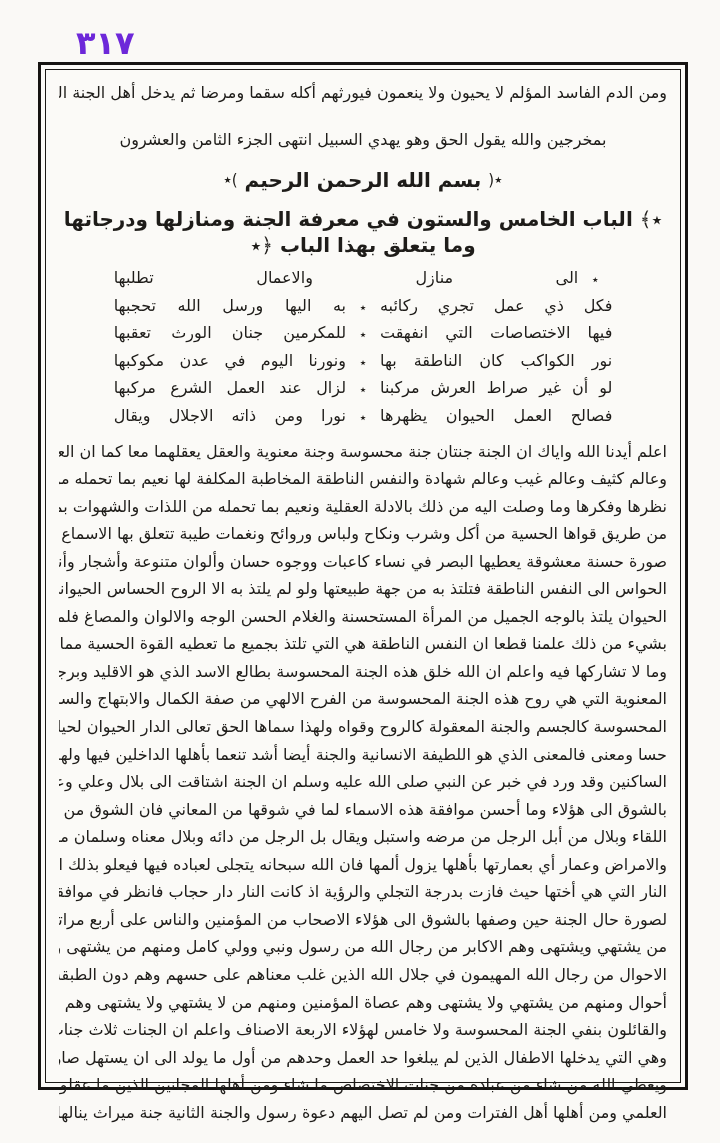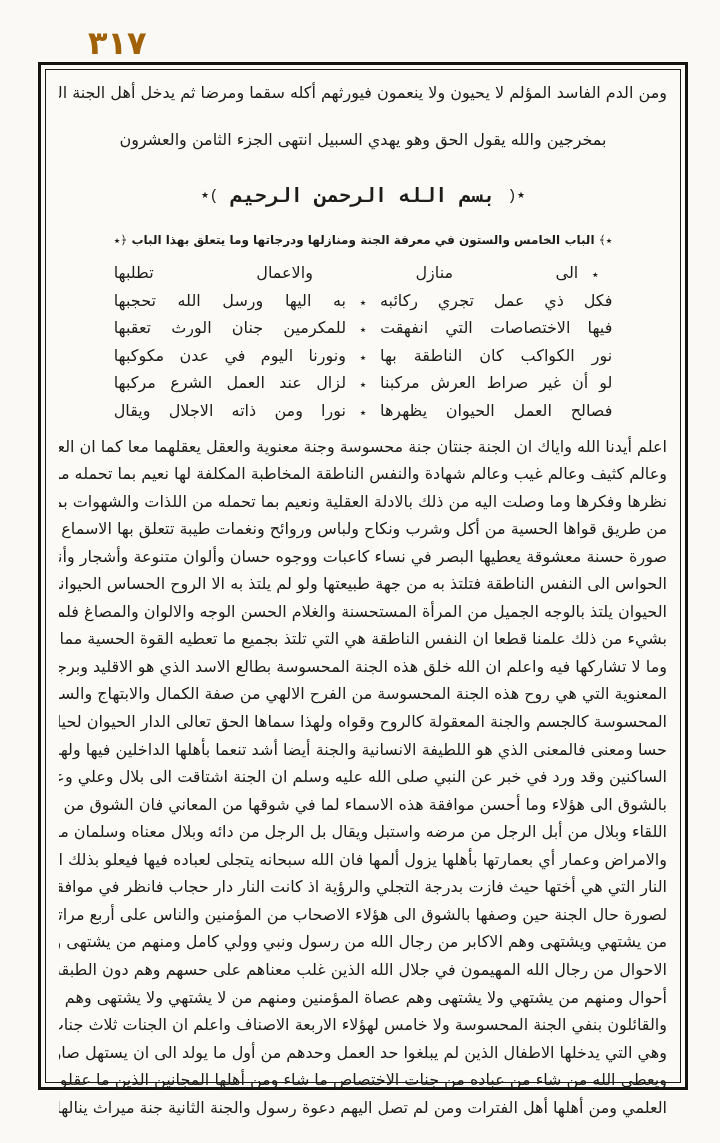--- a/index.html
+++ b/index.html
@@ -6,24 +6,24 @@
   body{
     width:720px;height:1143px;
     background:#faf9f6;
     font-family:"DejaVu Sans",sans-serif;
     color:#1e1c19;
     overflow:hidden;
     position:relative;
   }
   .page-number{
     position:absolute;
-    top:24px;left:88px;
+    top:24px;left:76px;
     font-size:32px;
     font-weight:bold;
-    color:#a16207;
+    color:#6d28d9;
     letter-spacing:2px;
     direction:rtl;
   }
   .frame-outer{
     position:absolute;
     left:38px;top:62px;
     width:650px;height:1028px;
     border:3.5px solid #161412;
     box-sizing:border-box;
     background:#fbfaf7;
@@ -40,28 +40,27 @@
     font-size:16px;
     line-height:27px;
   }
   .cont-line{white-space:nowrap;overflow:hidden;}
   .cont-line.justify{text-align:justify;text-align-last:justify;}
   .cont-line.center{text-align:center;margin-top:20px;}
   .basmala{
     text-align:center;
     font-size:20px;
     font-weight:bold;
-    margin-top:25px;
-    line-height:38px;
-    font-family:Liberation Mono, monospace;
+    margin-top:12px;
+    line-height:30px;
   }
   .basmala .orn{font-size:15px;font-weight:normal;position:relative;top:-2px;}
   .chapter-heading{
     text-align:center;
-    font-size:12px;
+    font-size:20px;
     font-weight:bold;
     margin-top:9px;
     line-height:26px;
   }
   .chapter-heading .orn{font-weight:normal;}
   .poem{
     width:82%;
     margin:7px auto 0 auto;
   }
   .verse-row{

